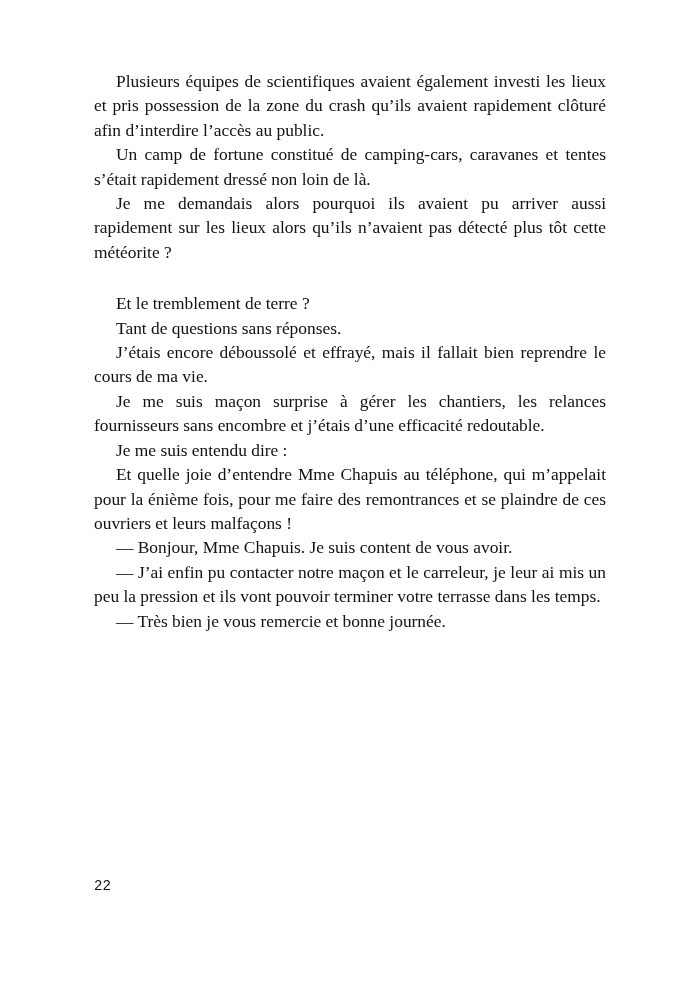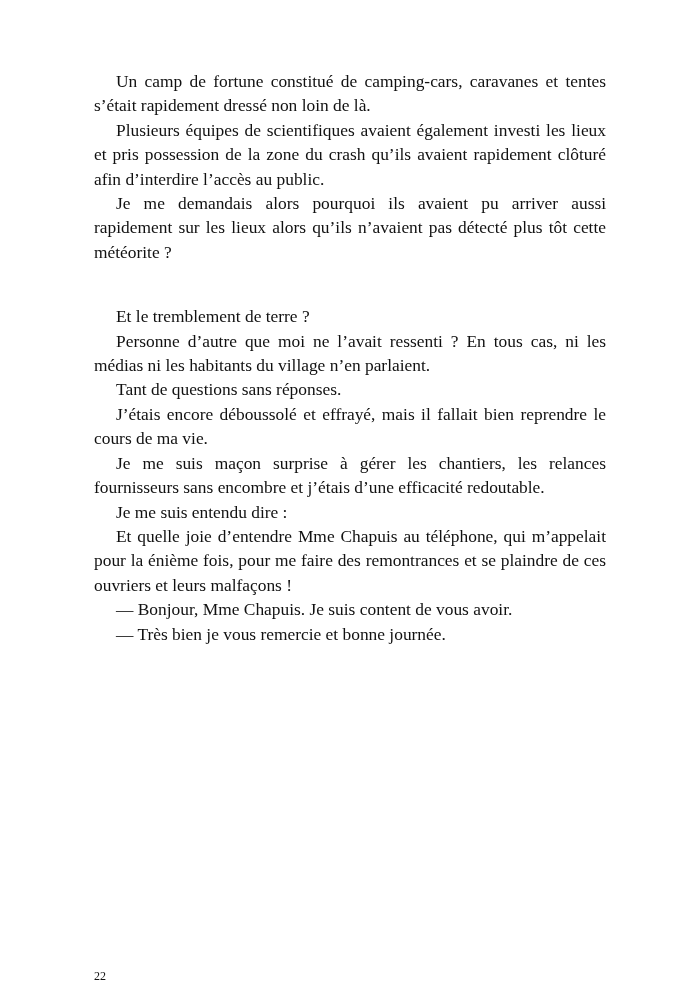--- a/index.html
+++ b/index.html
@@ -9,42 +9,42 @@
     left: 94px;
     top: 69px;
     width: 512px;
     font-family: "Liberation Serif", serif;
     font-size: 17.4px;
     line-height: 24.4px;
     color: #111111;
     text-align: justify;
   }
   .page p { margin: 0; text-indent: 22px; }
-  .page p.gap { margin-top: 40px; }
+  .page p.gap { margin-top: 27px; }
   .page-number {
     position: absolute;
     left: 94px;
-    top: 964px;
-    font-family: Liberation Serif, serif;
-    font-size: 12px;
+    top: 874px;
+    font-family: Liberation Mono, monospace;
+    font-size: 14px;
     line-height: 24px;
     color: #111111;
   }
 </style>
 </head>
 <body>
 
 <div class="page">
+  <p>Plusieurs équipes de scientifiques avaient également investi les lieux et pris possession de la zone du crash qu’ils avaient rapidement clôturé afin d’interdire l’accès au public.</p>
   <p>Un camp de fortune constitué de camping-cars, caravanes et tentes s’était rapidement dressé non loin de là.</p>
-  <p>Plusieurs équipes de scientifiques avaient également investi les lieux et pris possession de la zone du crash qu’ils avaient rapidement clôturé afin d’interdire l’accès au public.</p>
   <p>Je me demandais alors pourquoi ils avaient pu arriver aussi rapidement sur les lieux alors qu’ils n’avaient pas détecté plus tôt cette météorite ?</p>
   <p class="gap">Et le tremblement de terre ?</p>
-  <p>Personne d’autre que moi ne l’avait ressenti ? En tous cas, ni les médias ni les habitants du village n’en parlaient.</p>
   <p>Tant de questions sans réponses.</p>
   <p>J’étais encore déboussolé et effrayé, mais il fallait bien reprendre le cours de ma vie.</p>
   <p>Je me suis maçon surprise à gérer les chantiers, les relances fournisseurs sans encombre et j’étais d’une efficacité redoutable.</p>
   <p>Je me suis entendu dire :</p>
   <p>Et quelle joie d’entendre Mme Chapuis au téléphone, qui m’appelait pour la énième fois, pour me faire des remontrances et se plaindre de ces ouvriers et leurs malfaçons !</p>
   <p>— Bonjour, Mme Chapuis. Je suis content de vous avoir.</p>
+  <p>— J’ai enfin pu contacter notre maçon et le carreleur, je leur ai mis un peu la pression et ils vont pouvoir terminer votre terrasse dans les temps.</p>
   <p>— Très bien je vous remercie et bonne journée.</p>
 </div>
 
 <div class="page-number">22</div>
 
 </body></html>

